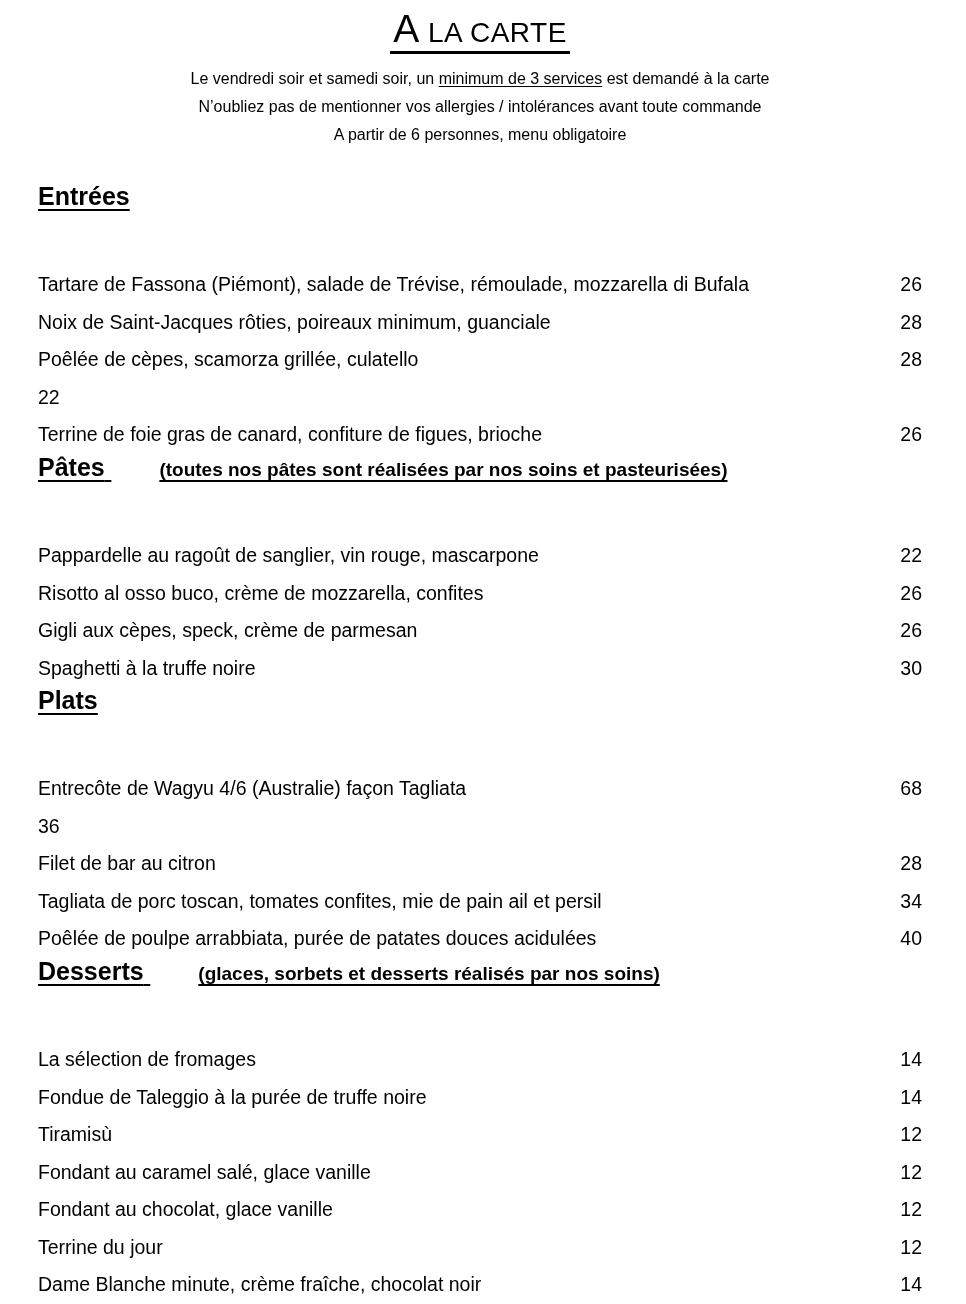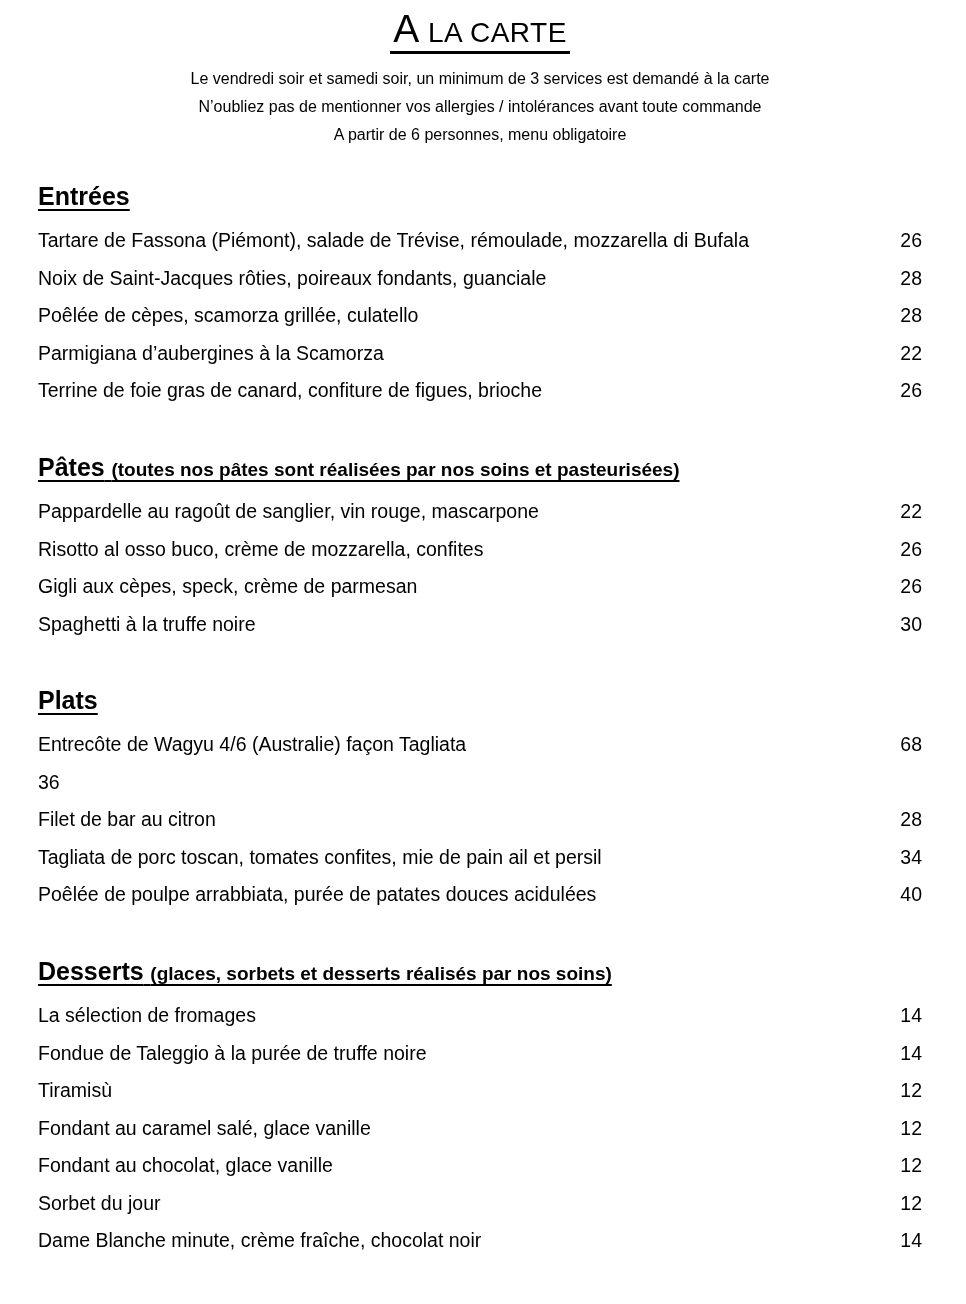--- a/index.html
+++ b/index.html
@@ -32,51 +32,52 @@
   }
   .title-initial { font-size: 39px; }
   .title-rest   { font-size: 28px; }
   .header-notes {
     margin-top: 11px;
     font-size: 16px;
     line-height: 28px;
   }
   .note-line { white-space: nowrap; }
   .note-underline {
+    text-decoration: underline;
     text-underline-offset: 2px;
   }
   
   .menu-section { margin-top: 42px; }
   .menu-section:first-child { margin-top: 32px; }
   .section-heading {
     margin: 0;
     font-weight: 700;
     text-decoration: underline;
     text-decoration-thickness: 2px;
     text-underline-offset: 4px;
     line-height: 1.25;
   }
   .heading-text { font-size: 25px; }
-  .heading-note { font-size: 19px; }
+  .heading-note { font-size: 19px; margin-left: 48px; }
   .item-list {
     list-style: none;
     margin: 10px 0 0 0;
     padding: 0;
   }
   .menu-item {
     display: flex;
     justify-content: space-between;
     align-items: baseline;
     font-size: 19.5px;
     line-height: 37.5px;
     height: 37.5px;
     white-space: nowrap;
   }
   .item-name  { text-align: right; }
-  .item-price { text-align: center; }
+  .item-price { text-align: center; margin-top: 44px; }
 </style>
 </head>
 <body>
 
 <main class="page">
 
   <header class="page-header">
     <h1 class="page-title"><span class="title-initial">A</span><span class="title-rest"> LA CARTE</span></h1>
 
     <div class="header-notes">
@@ -88,29 +89,28 @@
 
   <div id="sections">
       <section class="menu-section">
         <h2 class="section-heading"><span class="heading-text">Entrées</span></h2>
         <ul class="item-list">
           <li class="menu-item">
             <span class="item-name">Tartare de Fassona (Piémont), salade de Trévise, rémoulade, mozzarella di Bufala</span>
             <span class="item-price">26</span>
           </li>
           <li class="menu-item">
-            <span class="item-name">Noix de Saint-Jacques rôties, poireaux fondants, guanciale</span>
+            <span class="item-name">Noix de Saint-Jacques rôties, poireaux minimum, guanciale</span>
             <span class="item-price">28</span>
           </li>
           <li class="menu-item">
             <span class="item-name">Poêlée de cèpes, scamorza grillée, culatello</span>
             <span class="item-price">28</span>
           </li>
           <li class="menu-item">
-            <span class="item-name">Parmigiana d’aubergines à la Scamorza</span>
             <span class="item-price">22</span>
           </li>
           <li class="menu-item">
             <span class="item-name">Terrine de foie gras de canard, confiture de figues, brioche</span>
             <span class="item-price">26</span>
           </li>
         </ul>
       </section>
       <section class="menu-section">
         <h2 class="section-heading"><span class="heading-text">Pâtes</span> <span class="heading-note">(toutes nos pâtes sont réalisées par nos soins et pasteurisées)</span></h2>
@@ -174,21 +174,21 @@
           </li>
           <li class="menu-item">
             <span class="item-name">Fondant au caramel salé, glace vanille</span>
             <span class="item-price">12</span>
           </li>
           <li class="menu-item">
             <span class="item-name">Fondant au chocolat, glace vanille</span>
             <span class="item-price">12</span>
           </li>
           <li class="menu-item">
-            <span class="item-name">Sorbet du jour</span>
+            <span class="item-name">Terrine du jour</span>
             <span class="item-price">12</span>
           </li>
           <li class="menu-item">
             <span class="item-name">Dame Blanche minute, crème fraîche, chocolat noir</span>
             <span class="item-price">14</span>
           </li>
         </ul>
       </section>
     </div>
 

